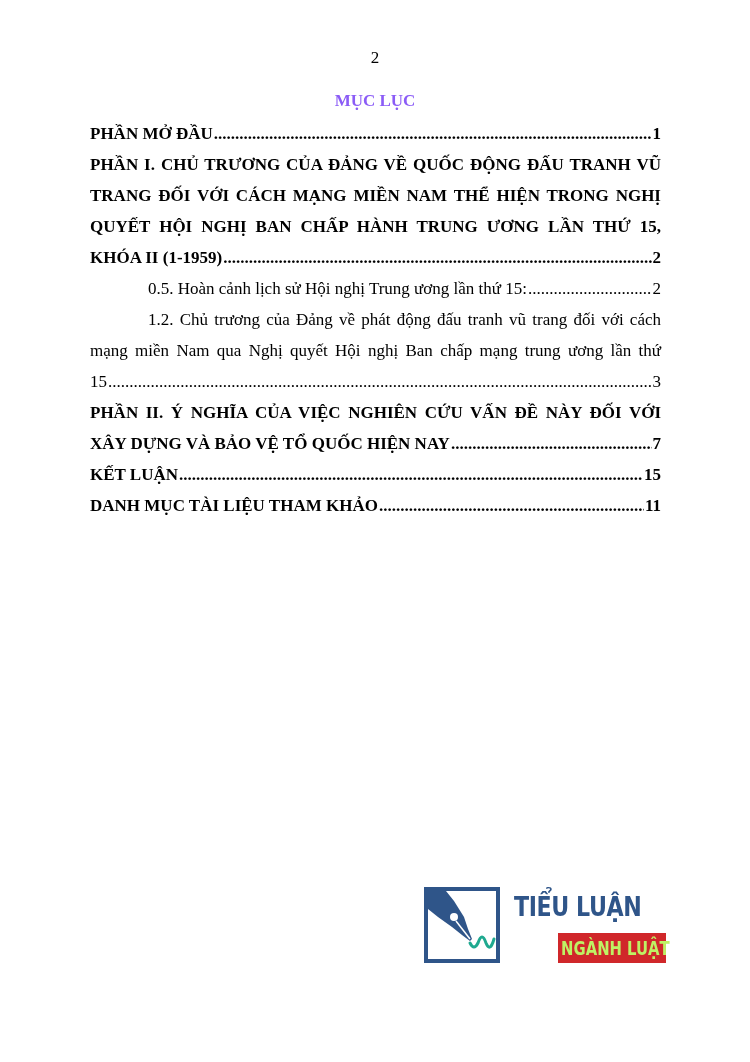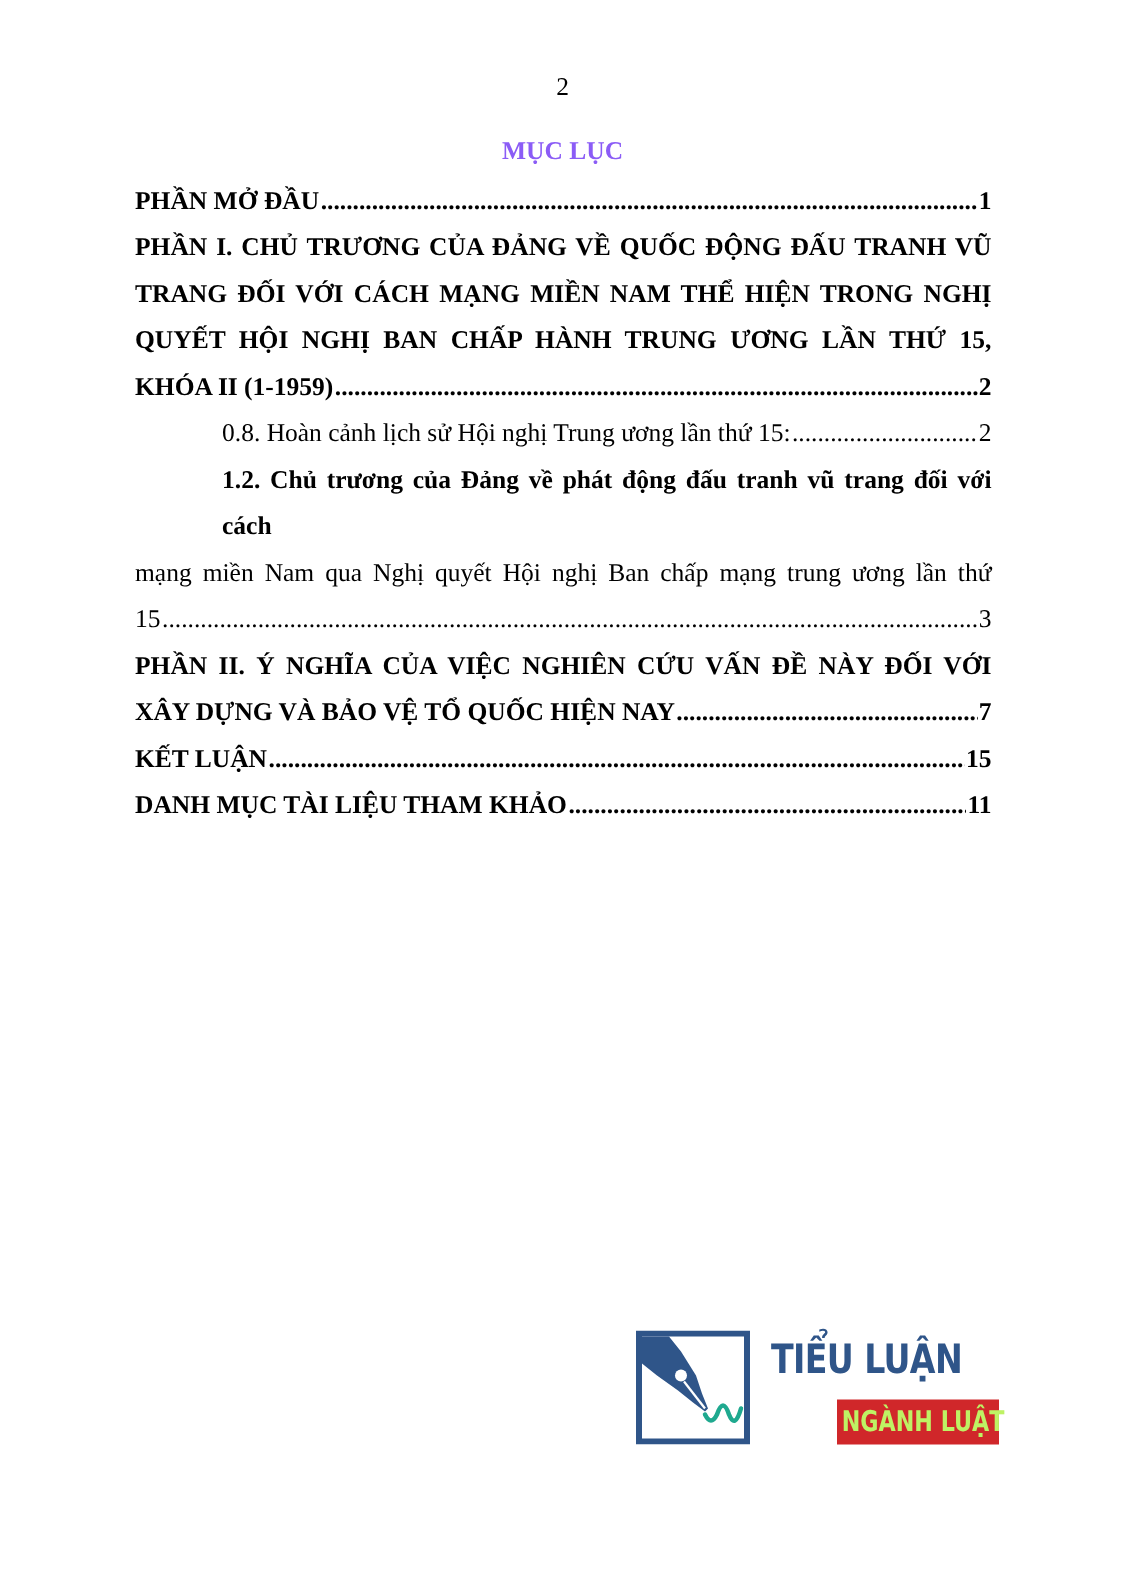--- a/index.html
+++ b/index.html
@@ -52,28 +52,28 @@
     <div class="block">QUYẾT HỘI NGHỊ BAN CHẤP HÀNH TRUNG ƯƠNG  LẦN THỨ 15,</div>
     <div class="last">
       <span class="txt">KHÓA II (1-1959)</span>
       <span class="dots"></span>
       <span class="pg">2</span>
     </div>
   </div>
 
   <div class="entry sub">
     <div class="last" style="padding-left:58px;">
-      <span class="txt">0.8. Hoàn cảnh lịch sử Hội nghị Trung ương lần thứ 15:</span>
+      <span class="txt">0.5. Hoàn cảnh lịch sử Hội nghị Trung ương lần thứ 15:</span>
       <span class="dots"></span>
       <span class="pg">2</span>
     </div>
   </div>
 
   <div class="entry sub">
-    <div class="block" style="padding-left:58px;font-weight:bold;">1.2. Chủ trương của Đảng về phát động đấu tranh vũ trang đối với cách</div>
+    <div class="block" style="padding-left:58px;">1.2. Chủ trương của Đảng về phát động đấu tranh vũ trang đối với cách</div>
     <div class="block">mạng miền Nam qua Nghị quyết Hội nghị Ban chấp mạng trung ương lần thứ</div>
     <div class="last">
       <span class="txt">15</span>
       <span class="dots"></span>
       <span class="pg">3</span>
     </div>
   </div>
 
   <div class="entry bold">
     <div class="block">PHẦN II. Ý NGHĨA CỦA VIỆC NGHIÊN CỨU VẤN ĐỀ NÀY ĐỐI VỚI</div>

